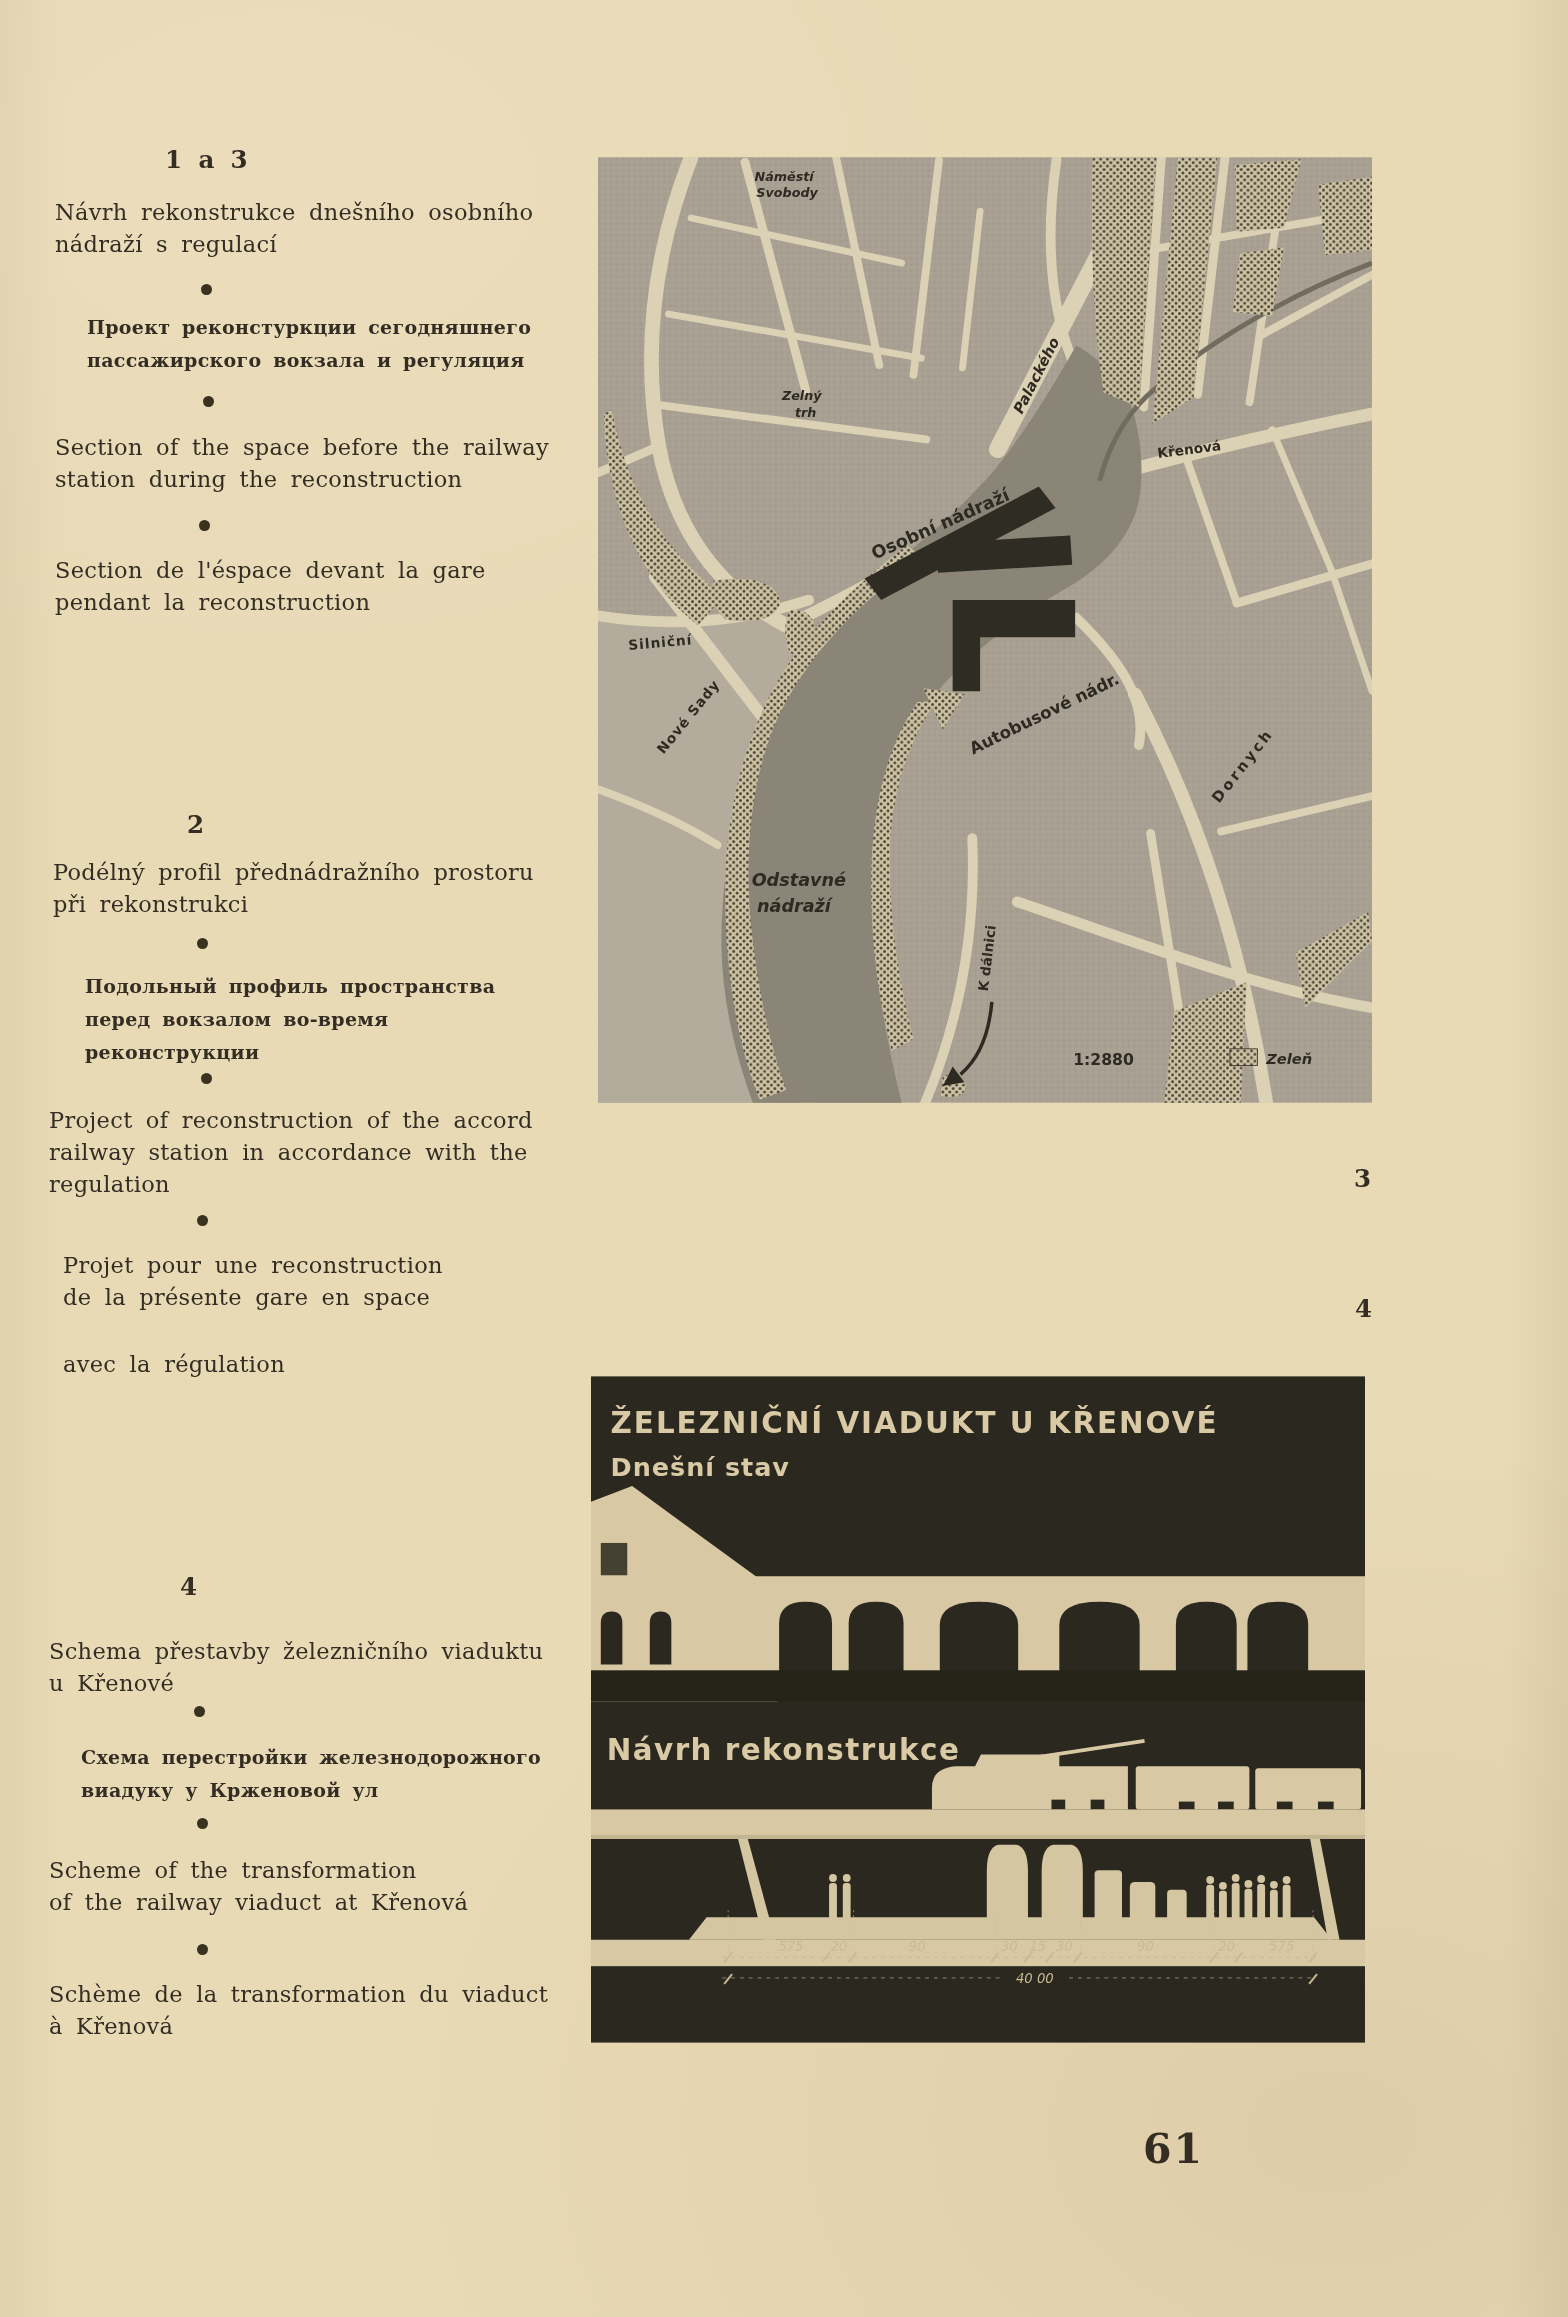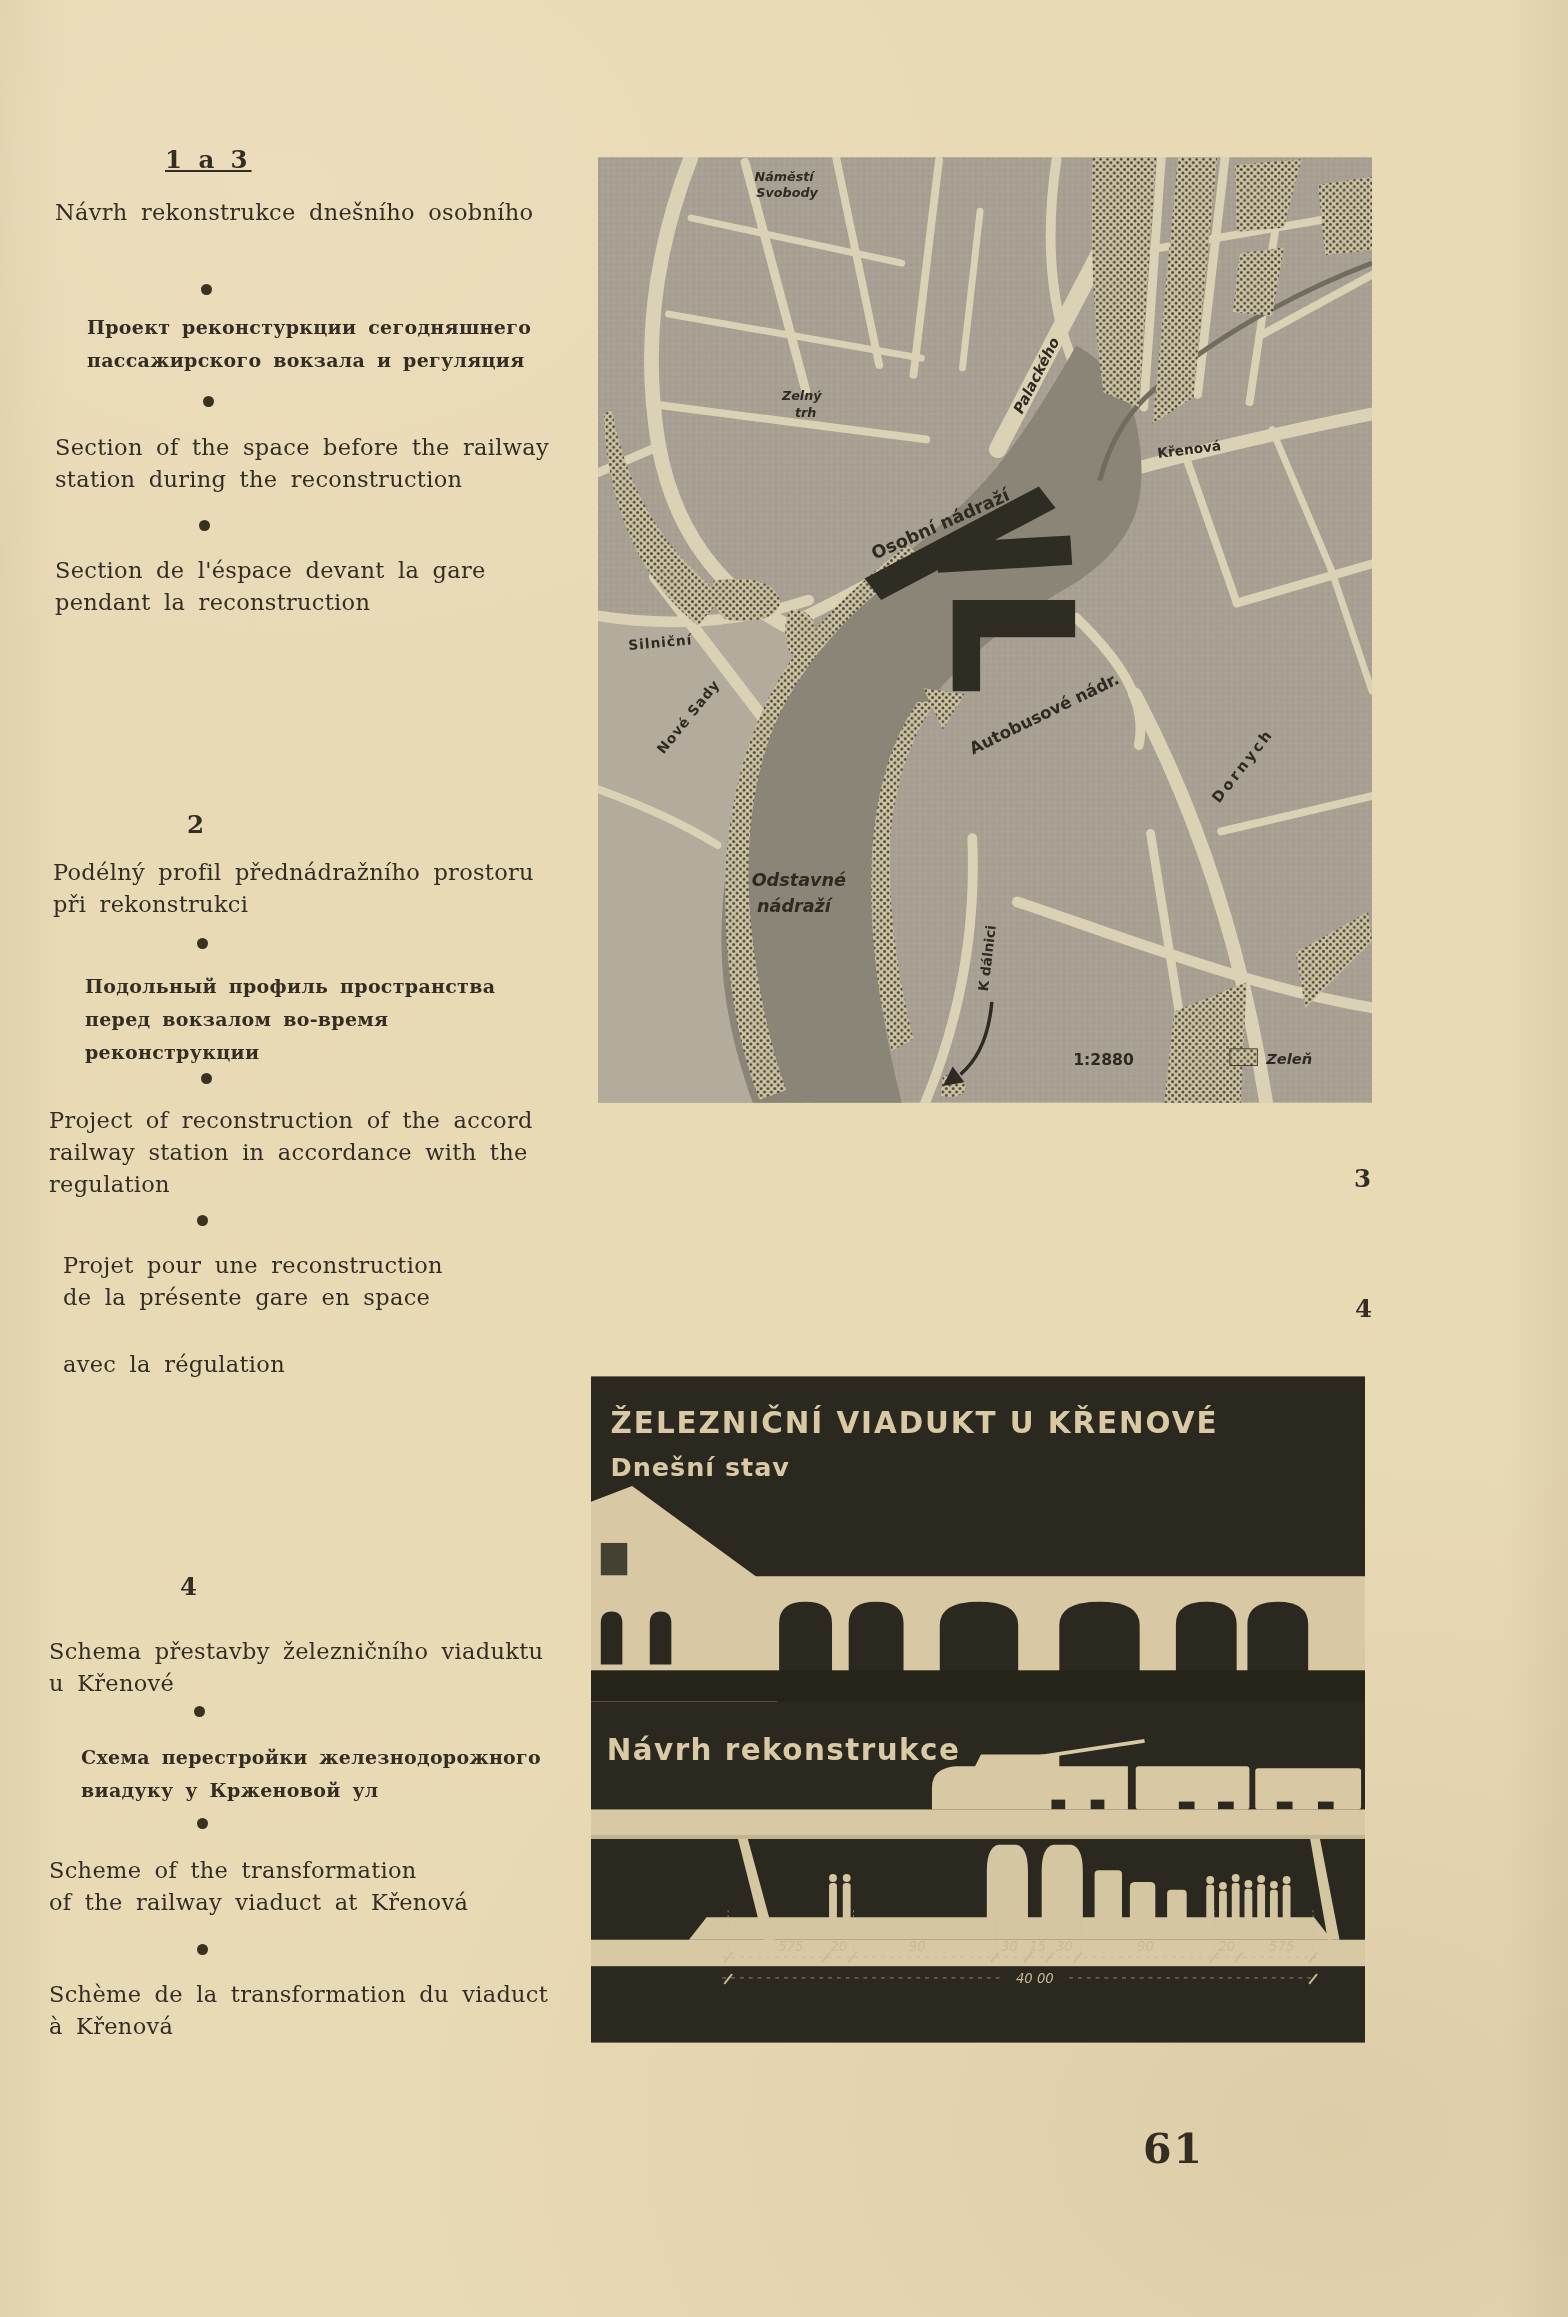--- a/index.html
+++ b/index.html
@@ -25,23 +25,24 @@
   .marker{position:absolute;font-weight:bold;font-size:24.5px;}
   .pagenum{position:absolute;font-weight:bold;font-size:41px;letter-spacing:2px;}
   .figwrap{position:absolute;}
   svg text{user-select:none;}
 </style>
 </head>
 <body>
 
 <div class="page">
 
-  <div class="hd" style="left:165px;top:145px;text-decoration:underline;">1 a 3</div>
+  <div class="hd" style="left:165px;top:145px;">1 a 3</div>
   <div class="cap" style="left:55px;top:196px;">
     <span class="ln">Návrh rekonstrukce dnešního osobního</span>
+    <span class="ln">nádraží s regulací</span>
   </div>
   <div class="dot" style="left:201px;top:284px;"></div>
   <div class="cap ru" style="left:55px;top:311px;">
     <span class="ln">Проект реконстуркции сегодняшнего</span>
     <span class="ln">пассажирского вокзала и регуляция</span>
   </div>
   <div class="dot" style="left:203px;top:396px;"></div>
   <div class="cap" style="left:55px;top:431px;">
     <span class="ln">Section of the space before the railway</span>
     <span class="ln">station during the reconstruction</span>

